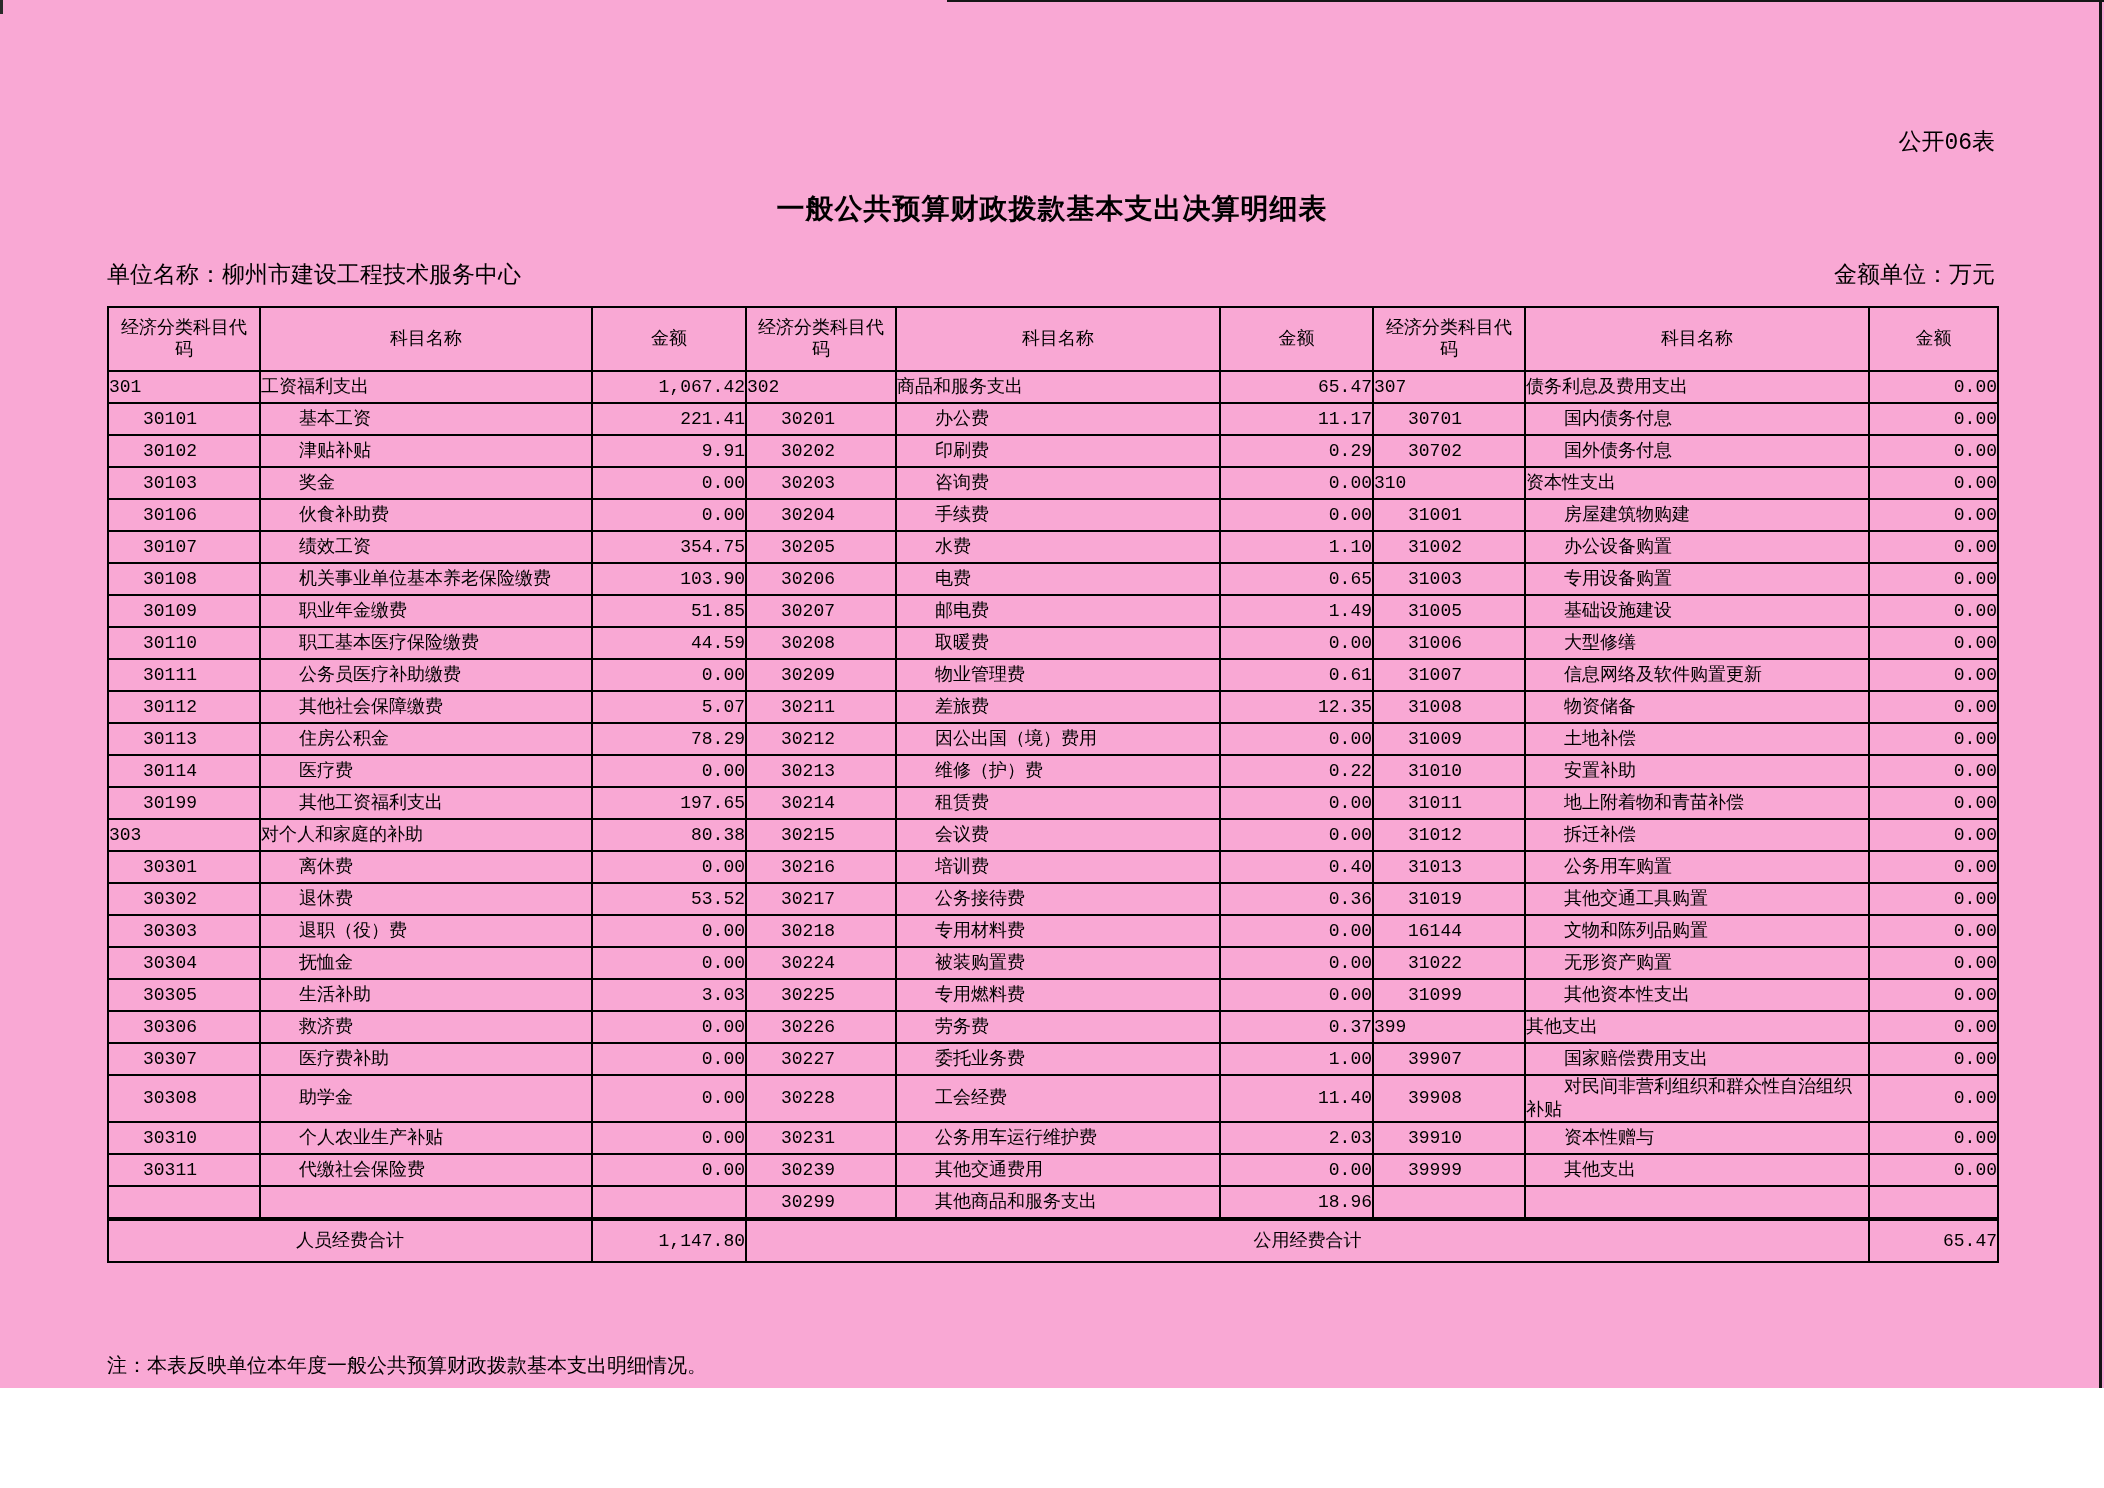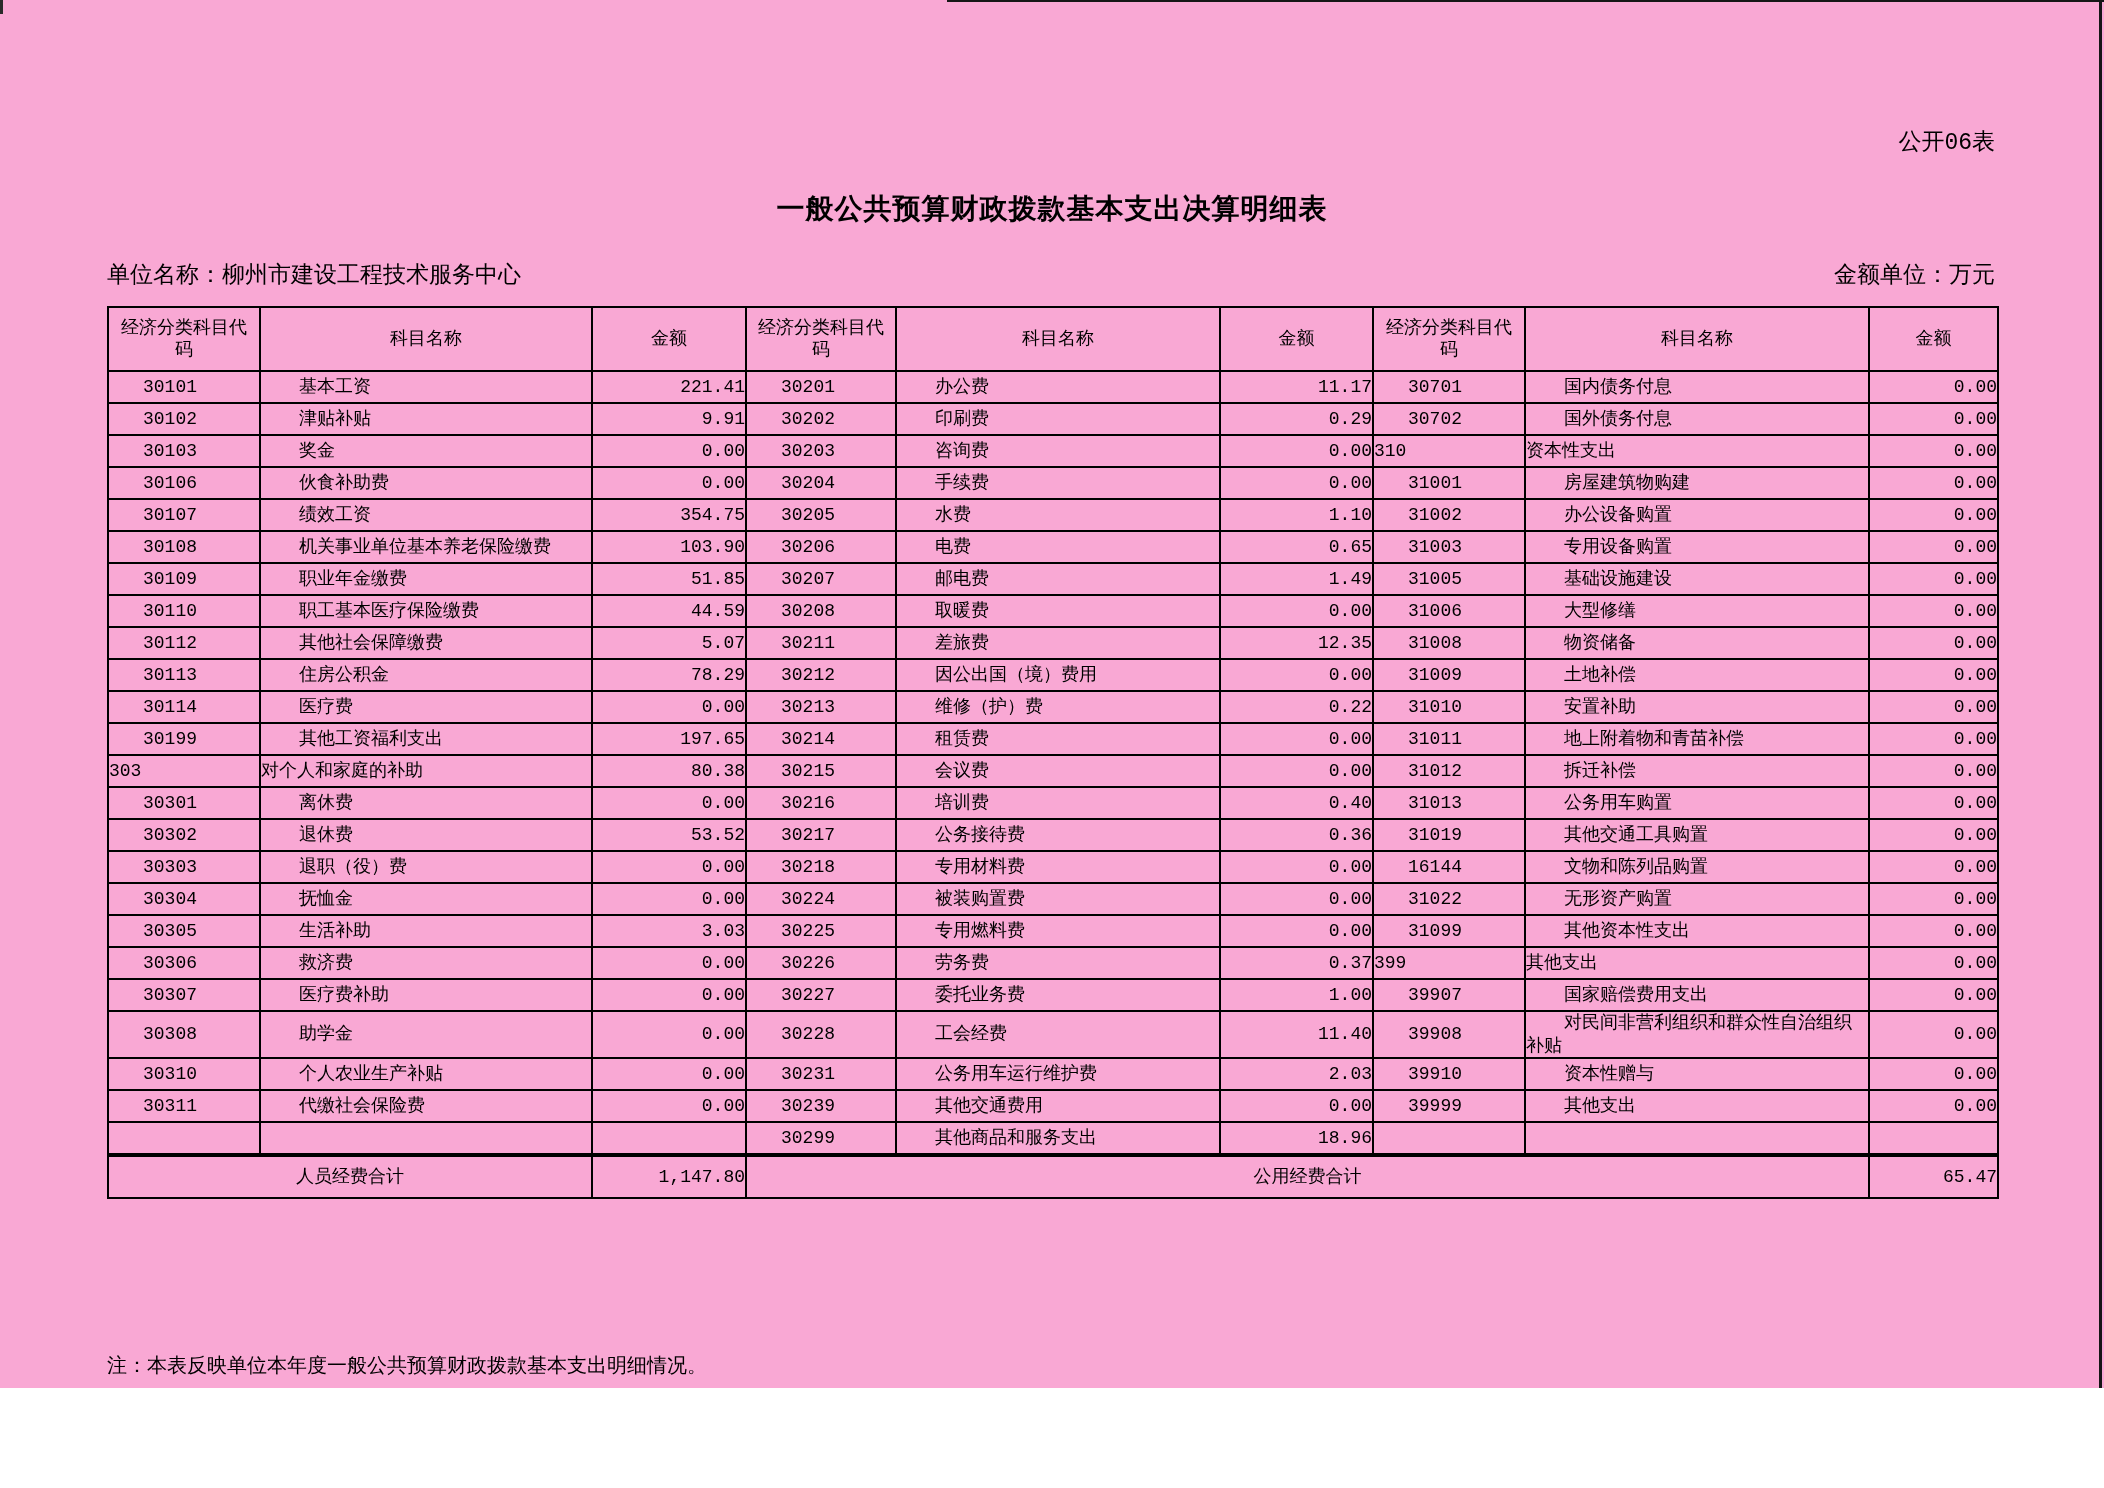--- a/index.html
+++ b/index.html
@@ -74,20 +74,31 @@
         <th>经济分类科目代码</th>
         <th>科目名称</th>
         <th>金额</th>
         <th>经济分类科目代码</th>
         <th>科目名称</th>
         <th>金额</th>
       </tr>
     </thead>
     <tbody>
         <tr>
+          <td class="code lv1">301</td>
+          <td class="name lv1">工资福利支出</td>
+          <td class="amt">1,067.42</td>
+          <td class="code lv1">302</td>
+          <td class="name lv1">商品和服务支出</td>
+          <td class="amt">65.47</td>
+          <td class="code lv1">307</td>
+          <td class="name lv1">债务利息及费用支出</td>
+          <td class="amt">0.00</td>
+        </tr>
+        <tr>
           <td class="code lv2">30101</td>
           <td class="name lv2">基本工资</td>
           <td class="amt">221.41</td>
           <td class="code lv2">30201</td>
           <td class="name lv2">办公费</td>
           <td class="amt">11.17</td>
           <td class="code lv2">30701</td>
           <td class="name lv2">国内债务付息</td>
           <td class="amt">0.00</td>
         </tr>
@@ -159,20 +170,31 @@
         </tr>
         <tr>
           <td class="code lv2">30110</td>
           <td class="name lv2">职工基本医疗保险缴费</td>
           <td class="amt">44.59</td>
           <td class="code lv2">30208</td>
           <td class="name lv2">取暖费</td>
           <td class="amt">0.00</td>
           <td class="code lv2">31006</td>
           <td class="name lv2">大型修缮</td>
+          <td class="amt">0.00</td>
+        </tr>
+        <tr>
+          <td class="code lv2">30111</td>
+          <td class="name lv2">公务员医疗补助缴费</td>
+          <td class="amt">0.00</td>
+          <td class="code lv2">30209</td>
+          <td class="name lv2">物业管理费</td>
+          <td class="amt">0.61</td>
+          <td class="code lv2">31007</td>
+          <td class="name lv2">信息网络及软件购置更新</td>
           <td class="amt">0.00</td>
         </tr>
         <tr>
           <td class="code lv2">30112</td>
           <td class="name lv2">其他社会保障缴费</td>
           <td class="amt">5.07</td>
           <td class="code lv2">30211</td>
           <td class="name lv2">差旅费</td>
           <td class="amt">12.35</td>
           <td class="code lv2">31008</td>

